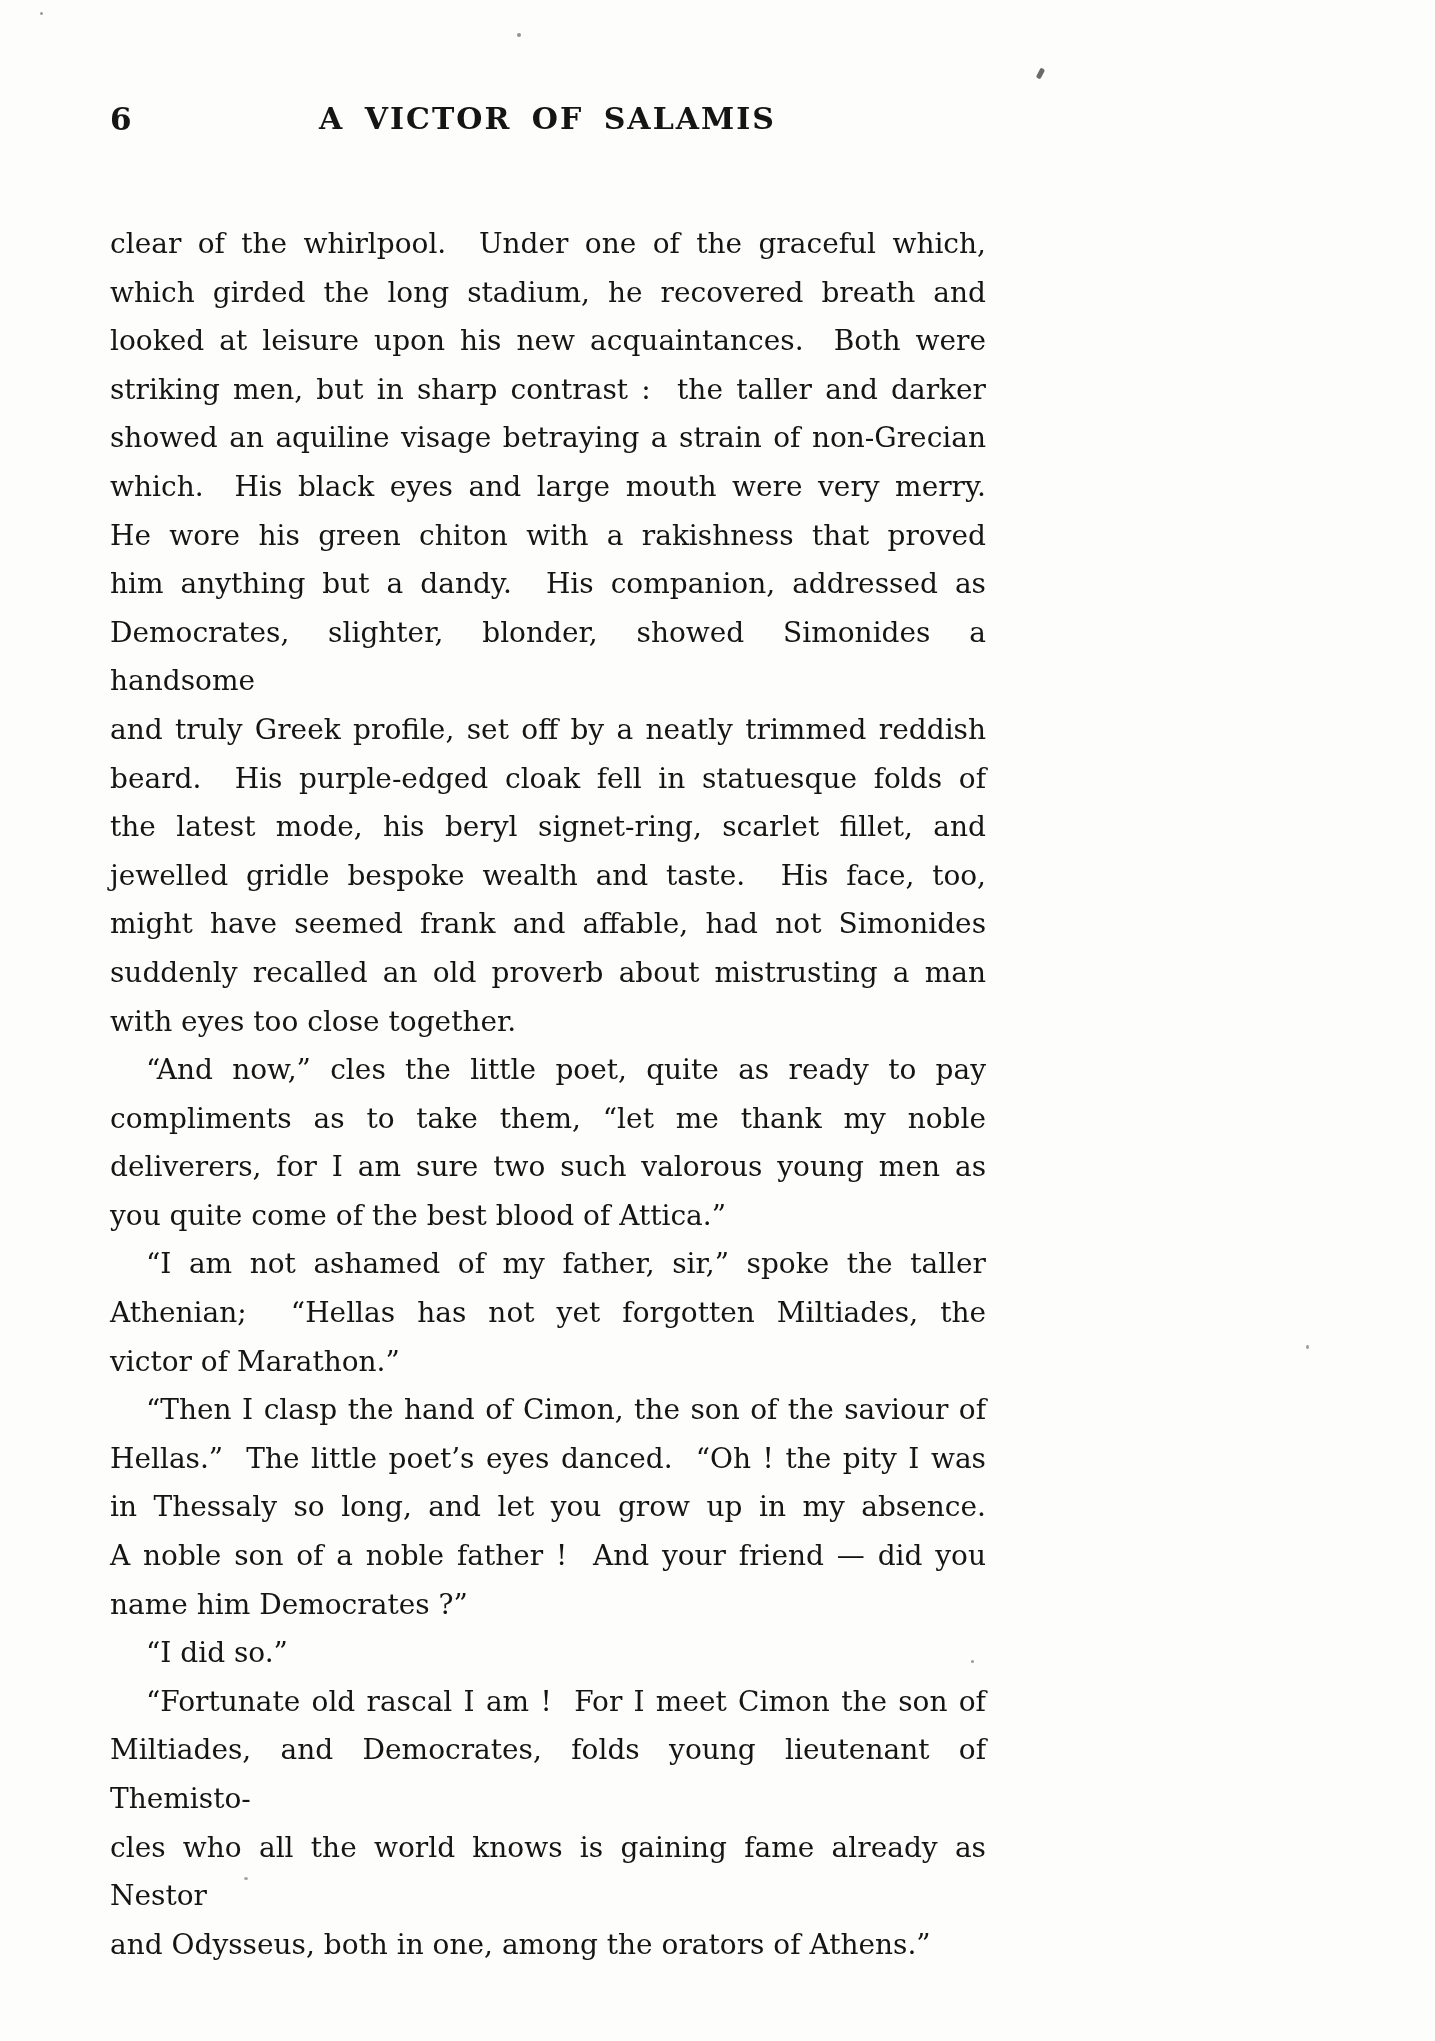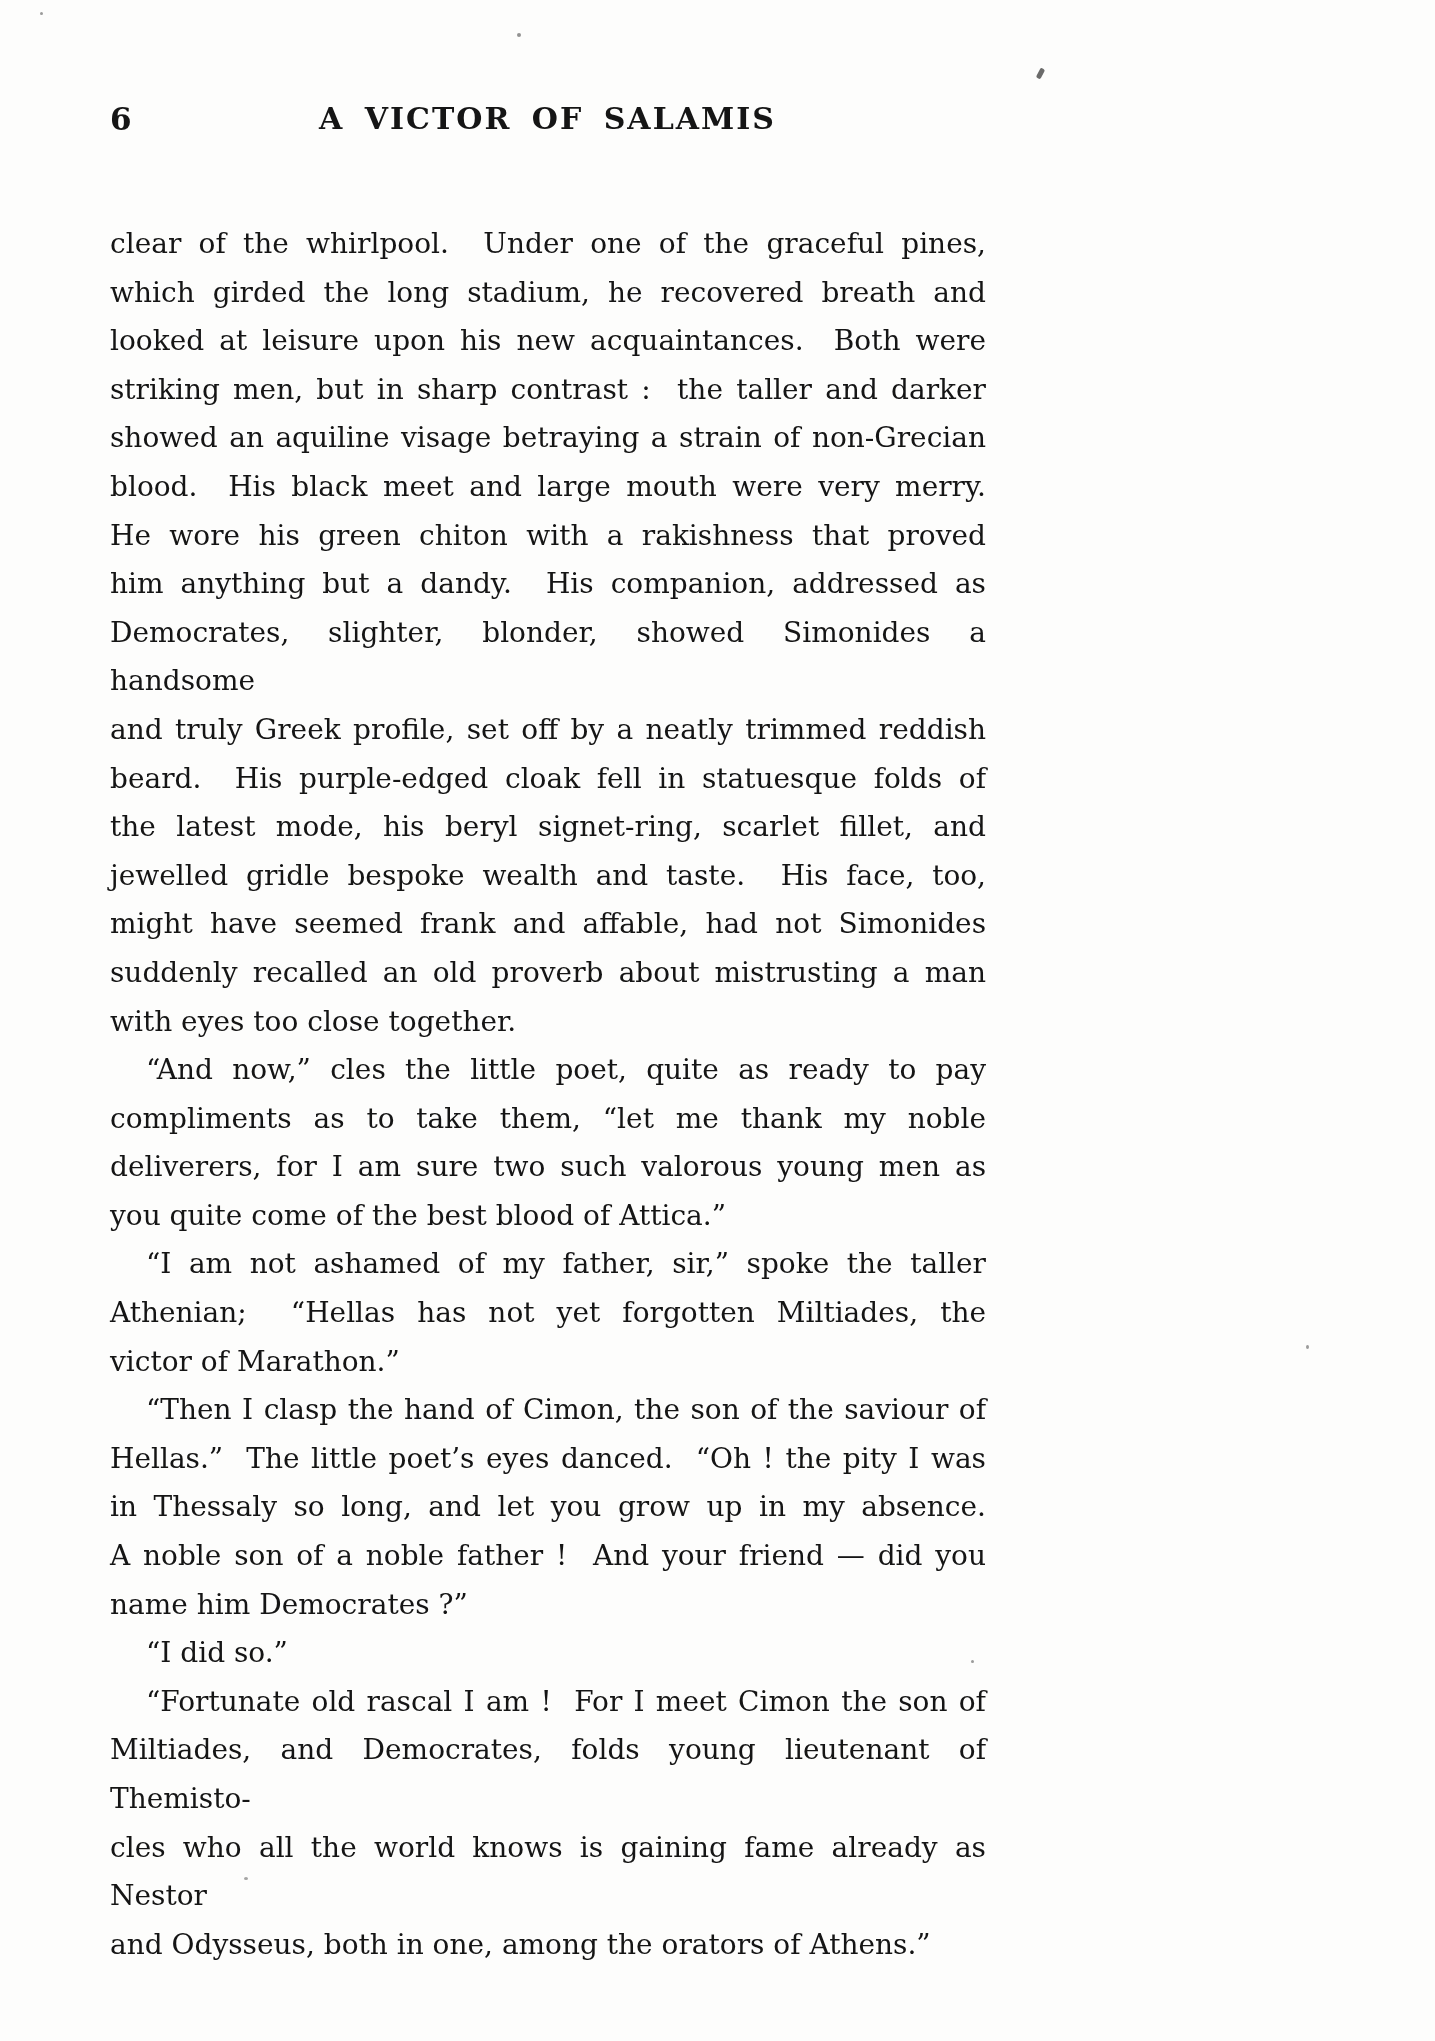--- a/index.html
+++ b/index.html
@@ -79,26 +79,26 @@
 
 <div class="page">
 
   <div class="running-head">
     <span class="page-num">6</span>
     <span class="head-title">A VICTOR OF SALAMIS</span>
   </div>
 
   <div class="text-block" id="text-block">
       <div class="para">
-        <div class="line">clear of the whirlpool.  Under one of the graceful pines,</div>
+        <div class="line">clear of the whirlpool.  Under one of the graceful which,</div>
         <div class="line">which girded the long stadium, he recovered breath and</div>
         <div class="line">looked at leisure upon his new acquaintances.  Both were</div>
         <div class="line">striking men, but in sharp contrast :  the taller and darker</div>
         <div class="line">showed an aquiline visage betraying a strain of non-Grecian</div>
-        <div class="line">blood.  His black meet and large mouth were very merry.</div>
+        <div class="line">which.  His black eyes and large mouth were very merry.</div>
         <div class="line">He wore his green chiton with a rakishness that proved</div>
         <div class="line">him anything but a dandy.  His companion, addressed as</div>
         <div class="line">Democrates, slighter, blonder, showed Simonides a handsome</div>
         <div class="line">and truly Greek profile, set off by a neatly trimmed reddish</div>
         <div class="line">beard.  His purple-edged cloak fell in statuesque folds of</div>
         <div class="line">the latest mode, his beryl signet-ring, scarlet fillet, and</div>
         <div class="line">jewelled gridle bespoke wealth and taste.  His face, too,</div>
         <div class="line">might have seemed frank and affable, had not Simonides</div>
         <div class="line">suddenly recalled an old proverb about mistrusting a man</div>
         <div class="line last">with eyes too close together.</div>

